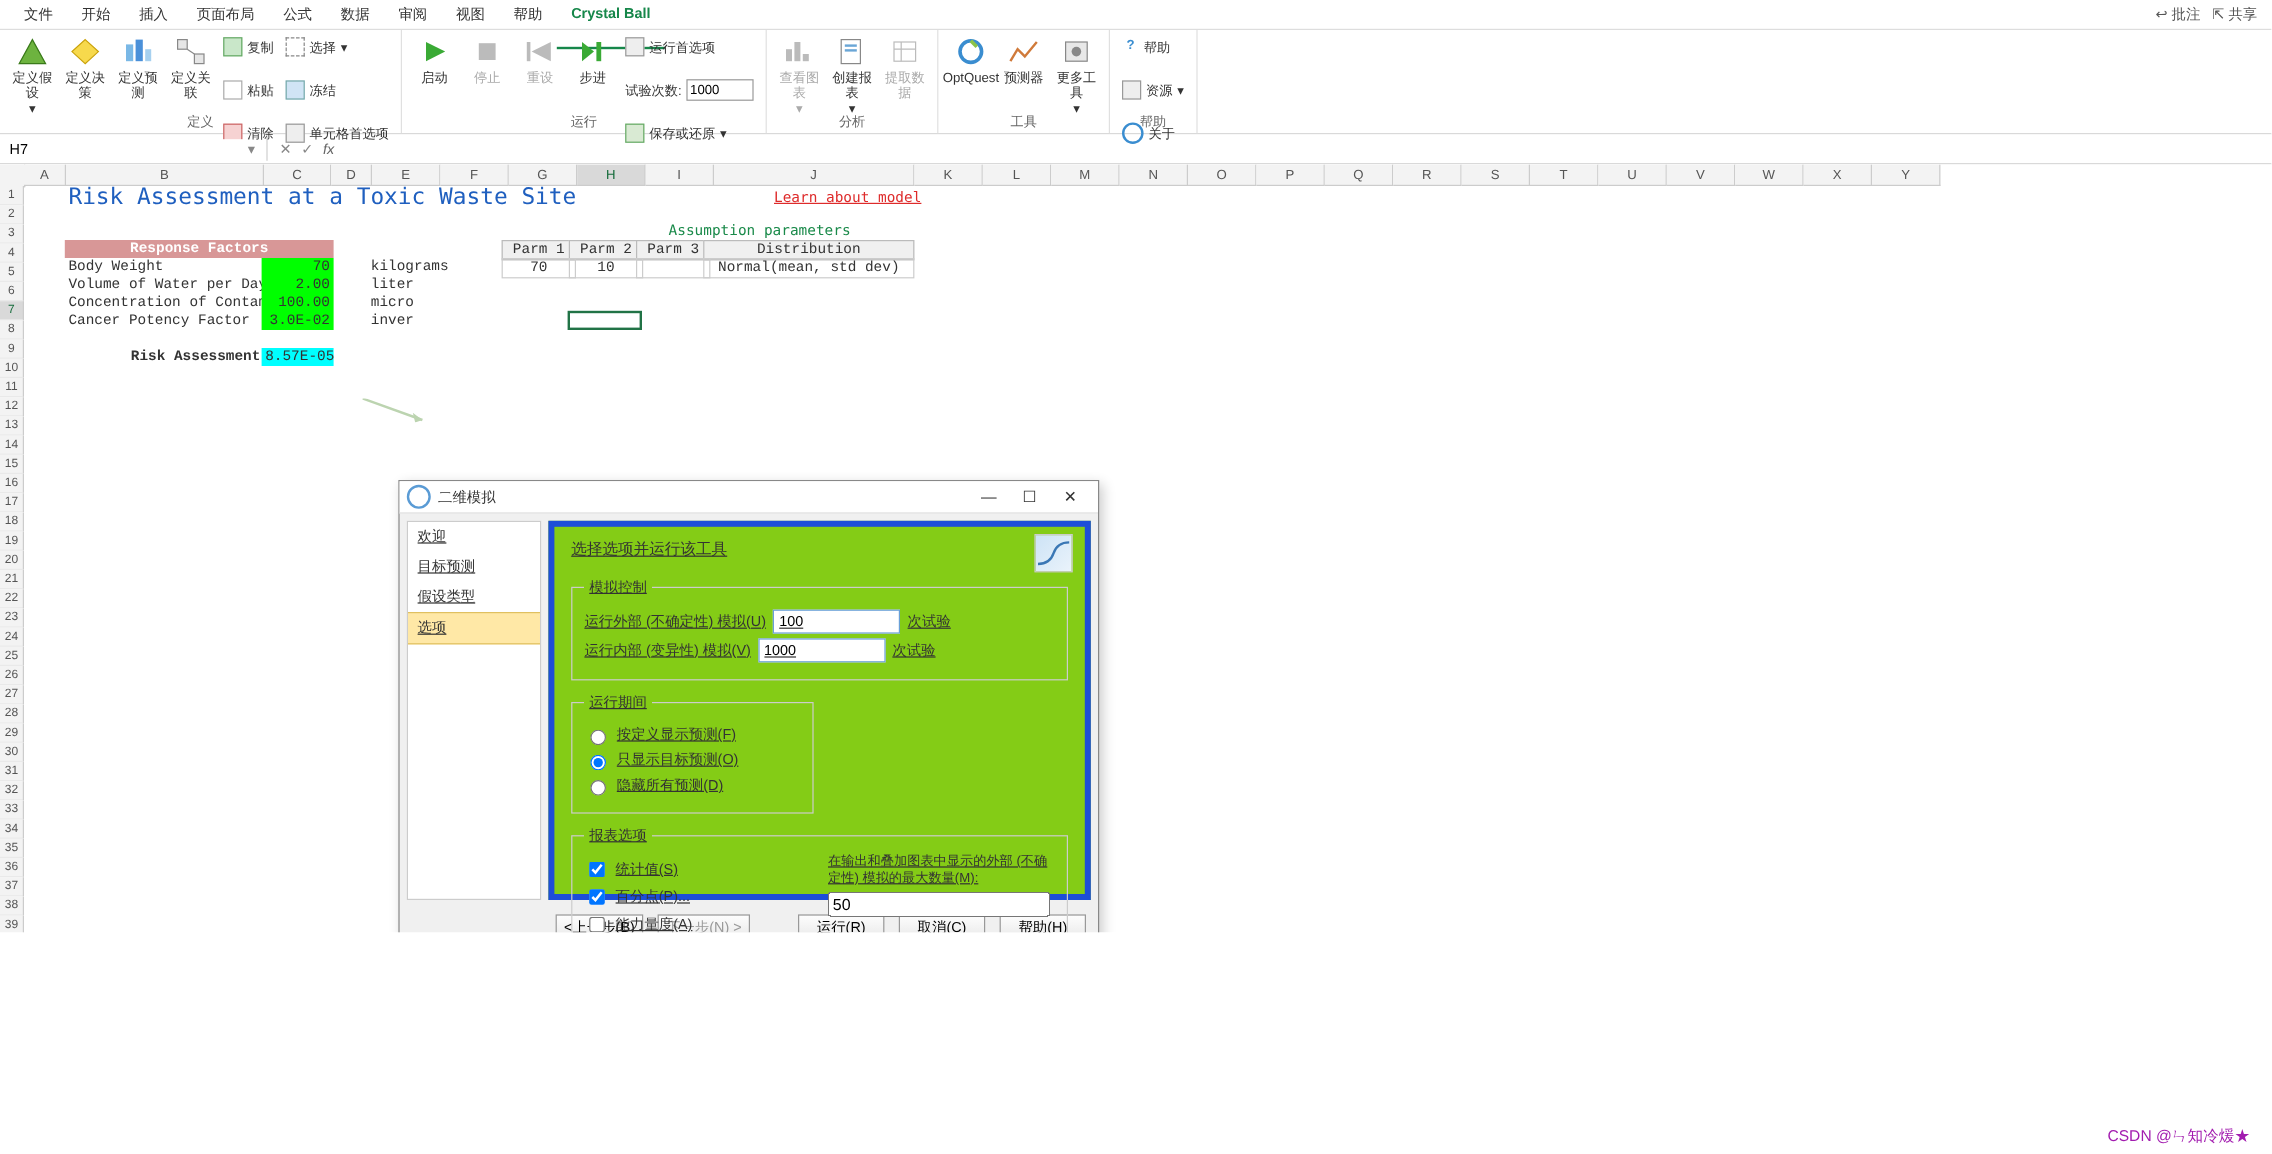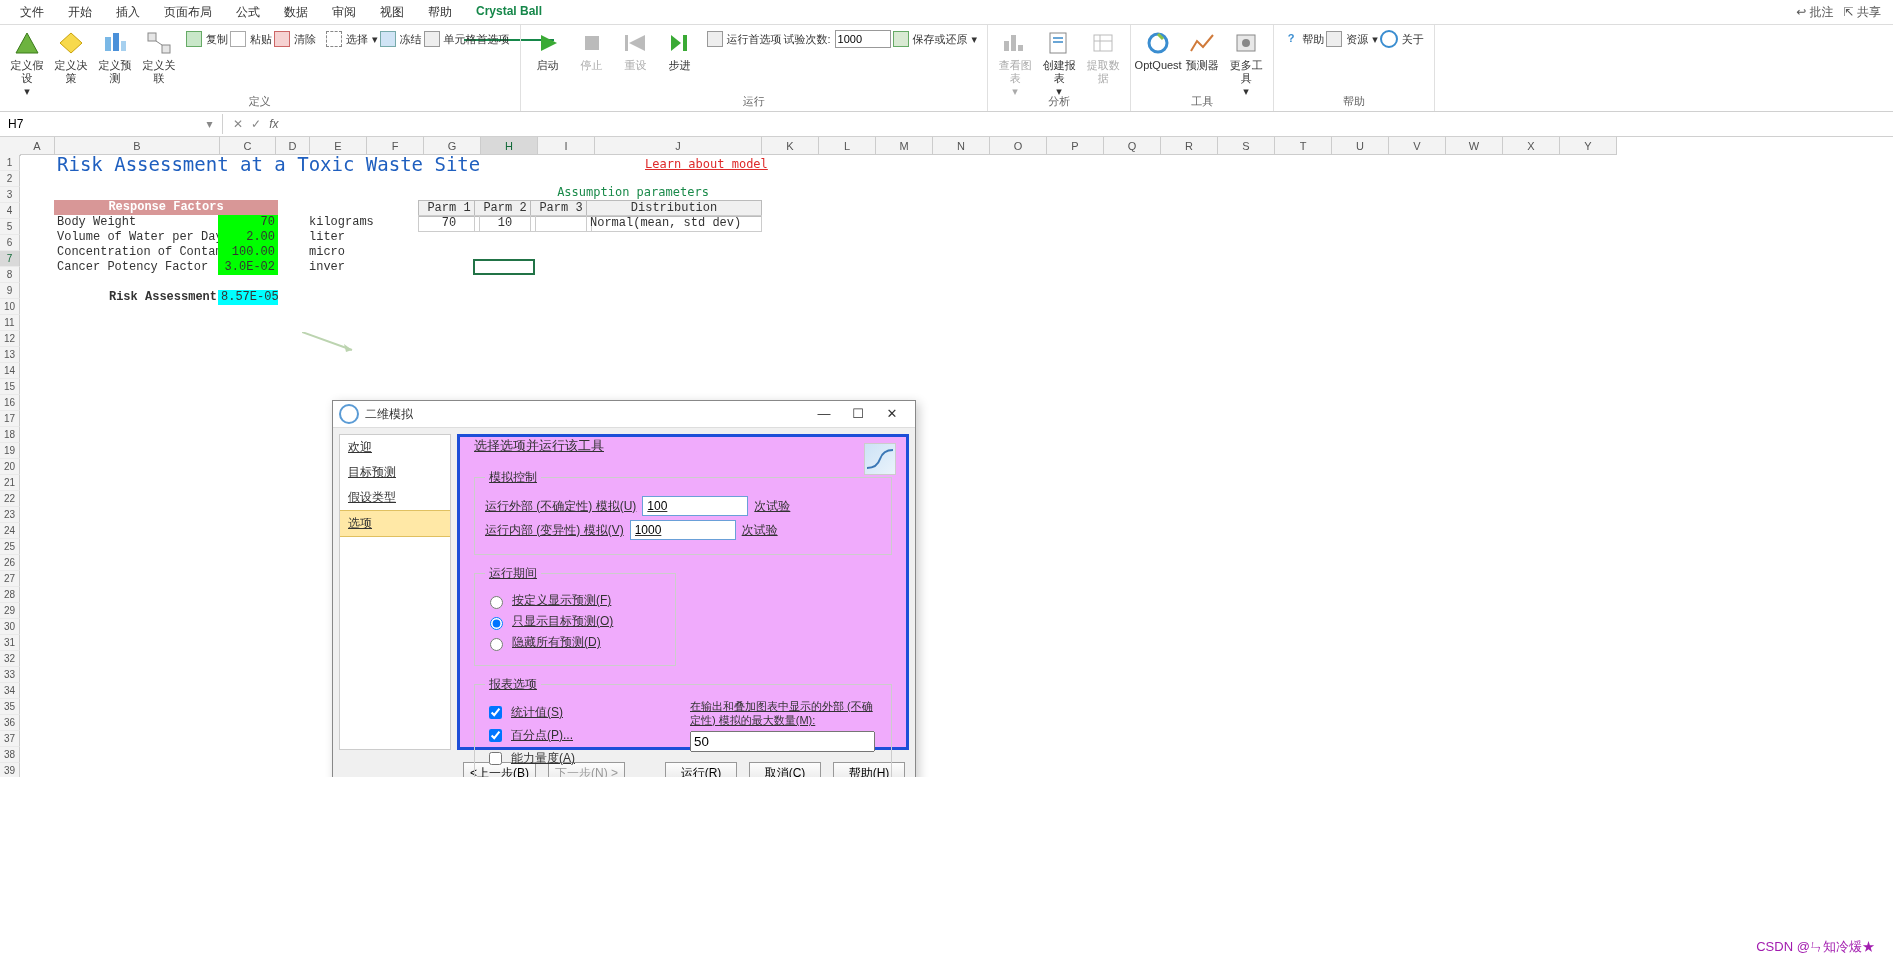--- a/index.html
+++ b/index.html
@@ -78,22 +78,22 @@
   .big-btn .ico {
     width: 28px;
     height: 28px;
     margin-bottom: 2px;
     display: flex;
     align-items: center;
     justify-content: center;
   }
   .small-col {
     display: flex;
-    flex-direction: row;
-    gap: 2px;
+    flex-direction: column;
+    gap: 16px;
     padding: 2px 4px;
     font-size: 11px;
   }
   .small-col .row {
     display: flex;
     align-items: center;
     gap: 4px;
     height: 20px;
     cursor: pointer;
   }
@@ -304,23 +304,23 @@
     cursor: pointer;
   }
   .dlg-nav div.sel {
     background: #ffe8a6;
     border-top: 1px solid #e0c060;
     border-bottom: 1px solid #e0c060;
   }
   .dlg-main {
     flex: 1;
     margin: 6px;
-    background: #f0abfc;
-    border: 3px solid #1d4ed8;
-    padding: 0 14px;
+    background: #84cc16;
+    border: 5px solid #1d4ed8;
+    padding: 10px 14px;
     position: relative;
   }
   .dlg-main h4 {
     margin: 0 0 14px 0;
     font-weight: normal;
     font-size: 13px;
   }
   .dlg-main .hero {
     position: absolute;
     right: 10px;
@@ -694,21 +694,21 @@
     <div class="cell hdr-blue" style="left:34px;top:45px;width:218px;">Response Factors</div>
 
     <div class="cell param-hdr" style="left:398px;top:45px;width:54px">Parm 1</div>
     <div class="cell param-hdr" style="left:454px;top:45px;width:54px">Parm 2</div>
     <div class="cell param-hdr" style="left:510px;top:45px;width:54px">Parm 3</div>
     <div class="cell param-hdr" style="left:566px;top:45px;width:168px">Distribution</div>
 
     <div class="cell" style="left:398px;top:60px;width:54px;text-align:center;border:1px solid #ccc">70</div>
     <div class="cell" style="left:454px;top:60px;width:54px;text-align:center;border:1px solid #ccc">10</div>
     <div class="cell" style="left:510px;top:60px;width:54px;text-align:center;border:1px solid #ccc"></div>
-    <div class="cell" style="left:566px;top:60px;width:168px;text-align:left;border:1px solid #ccc">Normal(mean, std dev)</div>
+    <div class="cell" style="left:566px;top:60px;width:168px;text-align:center;border:1px solid #ccc">Normal(mean, std dev)</div>
 
     <div class="cell" style="left:34px;top:60px">Body Weight</div>
     <div class="cell green-fill" style="left:198px;top:60px;width:54px">70</div>
     <div class="cell" style="left:286px;top:60px">kilograms</div>
 
     <div class="cell" style="left:34px;top:75px">Volume of Water per Day</div>
     <div class="cell green-fill" style="left:198px;top:75px;width:54px">2.00</div>
     <div class="cell" style="left:286px;top:75px">liter</div>
 
     <div class="cell" style="left:34px;top:90px">Concentration of Contamin</div>

